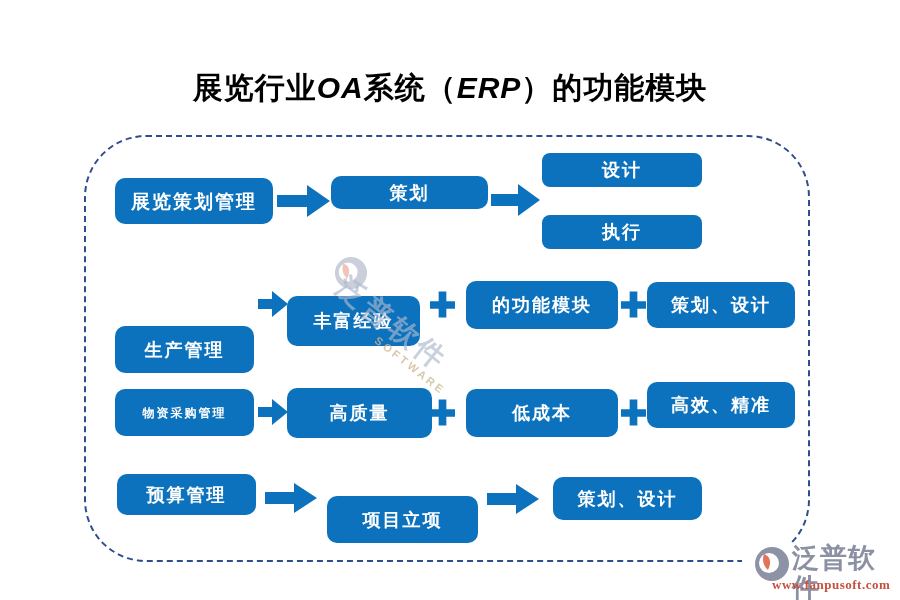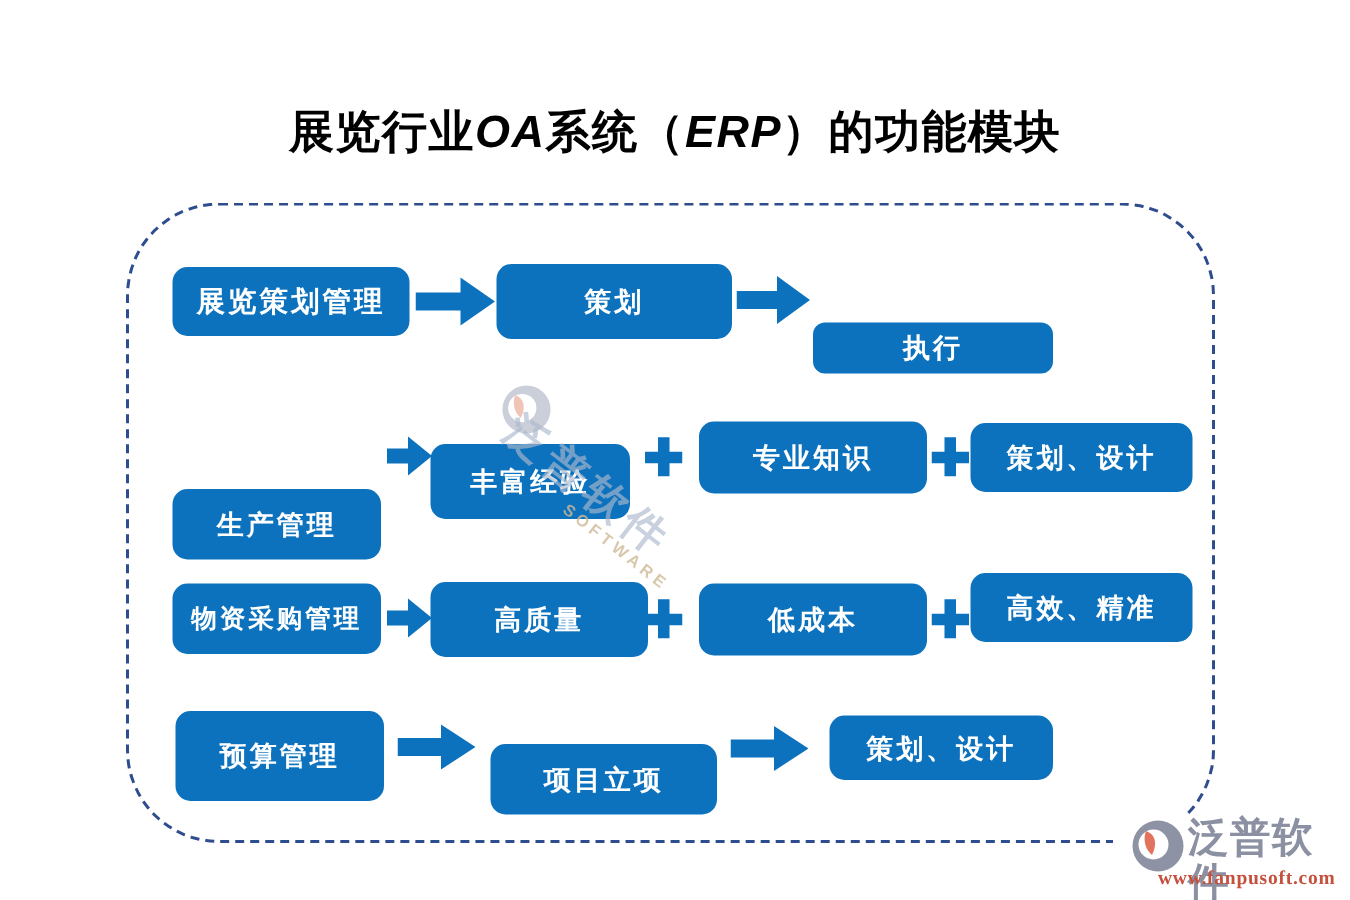--- a/index.html
+++ b/index.html
@@ -73,69 +73,70 @@
   </div>
   <div class="wm" id="wm-text">泛普软件</div>
   <div class="wm" id="wm-sub">SOFTWARE</div>
 
   <div class="box" style="left:115px;top:178px;width:158px;height:46px;font-size:19px;">展览策划管理</div>
   <div class="shape" style="left:277px;top:183px;">
     <svg width="53" height="36" viewBox="0 0 53 36">
         <polygon fill="#0c72bd" points="0,12 30,12 30,2 53,18 30,34 30,24 0,24"></polygon>
       </svg>
   </div>
-  <div class="box" style="left:331px;top:176px;width:157px;height:50px;">策划</div>
+  <div class="box" style="left:331px;top:176px;width:157px;height:33px;">策划</div>
   <div class="shape" style="left:491px;top:182px;">
     <svg width="49" height="36" viewBox="0 0 49 36">
         <polygon fill="#0c72bd" points="0,12 27,12 27,2 49,18 27,34 27,24 0,24"></polygon>
       </svg>
   </div>
+  <div class="box small" style="left:542px;top:153px;width:160px;height:34px;">设计</div>
   <div class="box small" style="left:542px;top:215px;width:160px;height:34px;">执行</div>
 
   <div class="box" style="left:115px;top:281px;width:139px;height:47px;margin-top:45px;">生产管理</div>
   <div class="shape" style="left:258px;top:289px;">
     <svg width="30" height="30" viewBox="0 0 30 30">
         <polygon fill="#0c72bd" points="0,10 14,10 14,2 30,15 14,28 14,20 0,20"></polygon>
       </svg>
   </div>
   <div class="box" style="left:287px;top:280px;width:133px;height:50px;margin-top:16px;">丰富经验</div>
   <div class="shape" style="left:430px;top:291px;">
     <svg width="25" height="27" viewBox="0 0 26 27">
         <polygon fill="#0c72bd" points="9,0 17,0 17,10 26,10 26,18 17,18 17,27 9,27 9,18 0,18 0,10 9,10"></polygon>
       </svg>
   </div>
-  <div class="box" style="left:466px;top:281px;width:152px;height:48px;">专业知识</div>
+  <div class="box" style="left:466px;top:281px;width:152px;height:48px;">的功能模块</div>
   <div class="shape" style="left:621px;top:291px;">
     <svg width="25" height="27" viewBox="0 0 26 27">
         <polygon fill="#0c72bd" points="9,0 17,0 17,10 26,10 26,18 17,18 17,27 9,27 9,18 0,18 0,10 9,10"></polygon>
       </svg>
   </div>
   <div class="box" style="left:647px;top:282px;width:148px;height:46px;">策划、设计</div>
 
-  <div class="box" style="left:115px;top:389px;width:139px;height:47px;font-size:17px;">物资采购管理</div>
+  <div class="box" style="left:115px;top:389px;width:139px;height:47px;font-size:12px;">物资采购管理</div>
   <div class="shape" style="left:258px;top:397px;">
     <svg width="30" height="30" viewBox="0 0 30 30">
         <polygon fill="#0c72bd" points="0,10 14,10 14,2 30,15 14,28 14,20 0,20"></polygon>
       </svg>
   </div>
   <div class="box" style="left:287px;top:388px;width:145px;height:50px;">高质量</div>
   <div class="shape" style="left:430px;top:399px;">
     <svg width="25" height="27" viewBox="0 0 26 27">
         <polygon fill="#0c72bd" points="9,0 17,0 17,10 26,10 26,18 17,18 17,27 9,27 9,18 0,18 0,10 9,10"></polygon>
       </svg>
   </div>
   <div class="box" style="left:466px;top:389px;width:152px;height:48px;">低成本</div>
   <div class="shape" style="left:621px;top:399px;">
     <svg width="25" height="27" viewBox="0 0 26 27">
         <polygon fill="#0c72bd" points="9,0 17,0 17,10 26,10 26,18 17,18 17,27 9,27 9,18 0,18 0,10 9,10"></polygon>
       </svg>
   </div>
   <div class="box" style="left:647px;top:382px;width:148px;height:46px;">高效、精准</div>
 
-  <div class="box" style="left:117px;top:474px;width:139px;height:60px;">预算管理</div>
+  <div class="box" style="left:117px;top:474px;width:139px;height:41px;">预算管理</div>
   <div class="shape" style="left:265px;top:482px;">
     <svg width="52" height="32" viewBox="0 0 52 32">
         <polygon fill="#0c72bd" points="0,10 29,10 29,1 52,16 29,31 29,22 0,22"></polygon>
       </svg>
   </div>
   <div class="box" style="left:327px;top:496px;width:151px;height:47px;">项目立项</div>
   <div class="shape" style="left:487px;top:483px;">
     <svg width="52" height="32" viewBox="0 0 52 32">
         <polygon fill="#0c72bd" points="0,10 29,10 29,1 52,16 29,31 29,22 0,22"></polygon>
       </svg>

